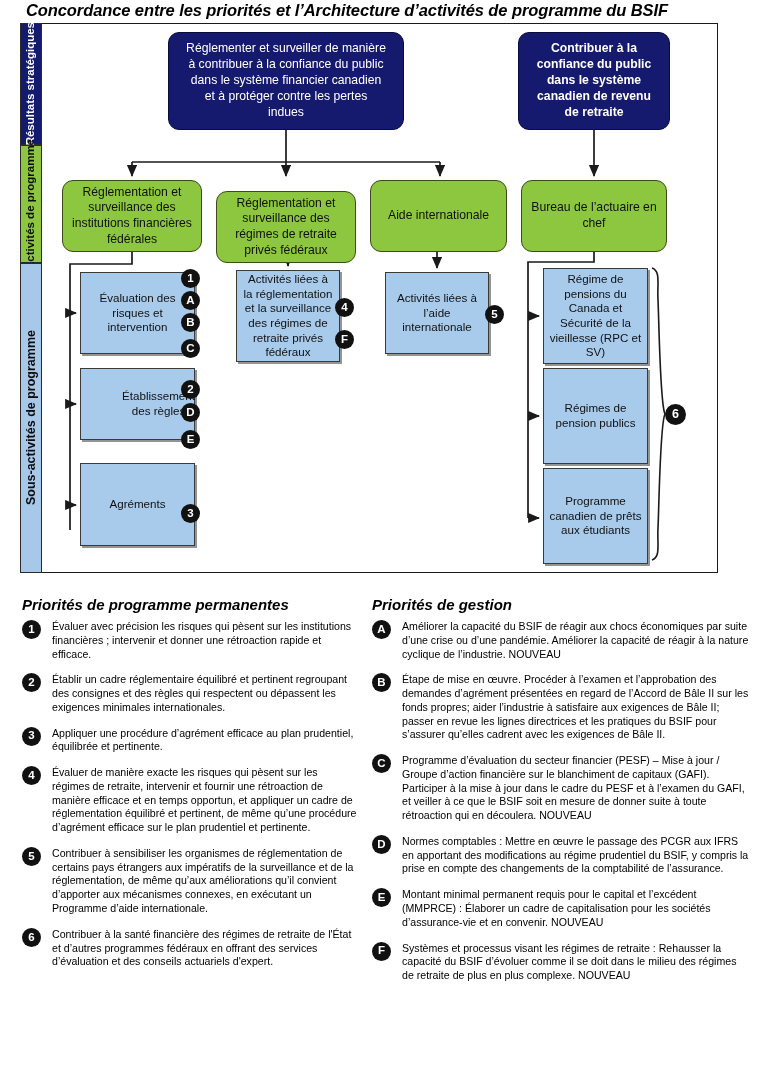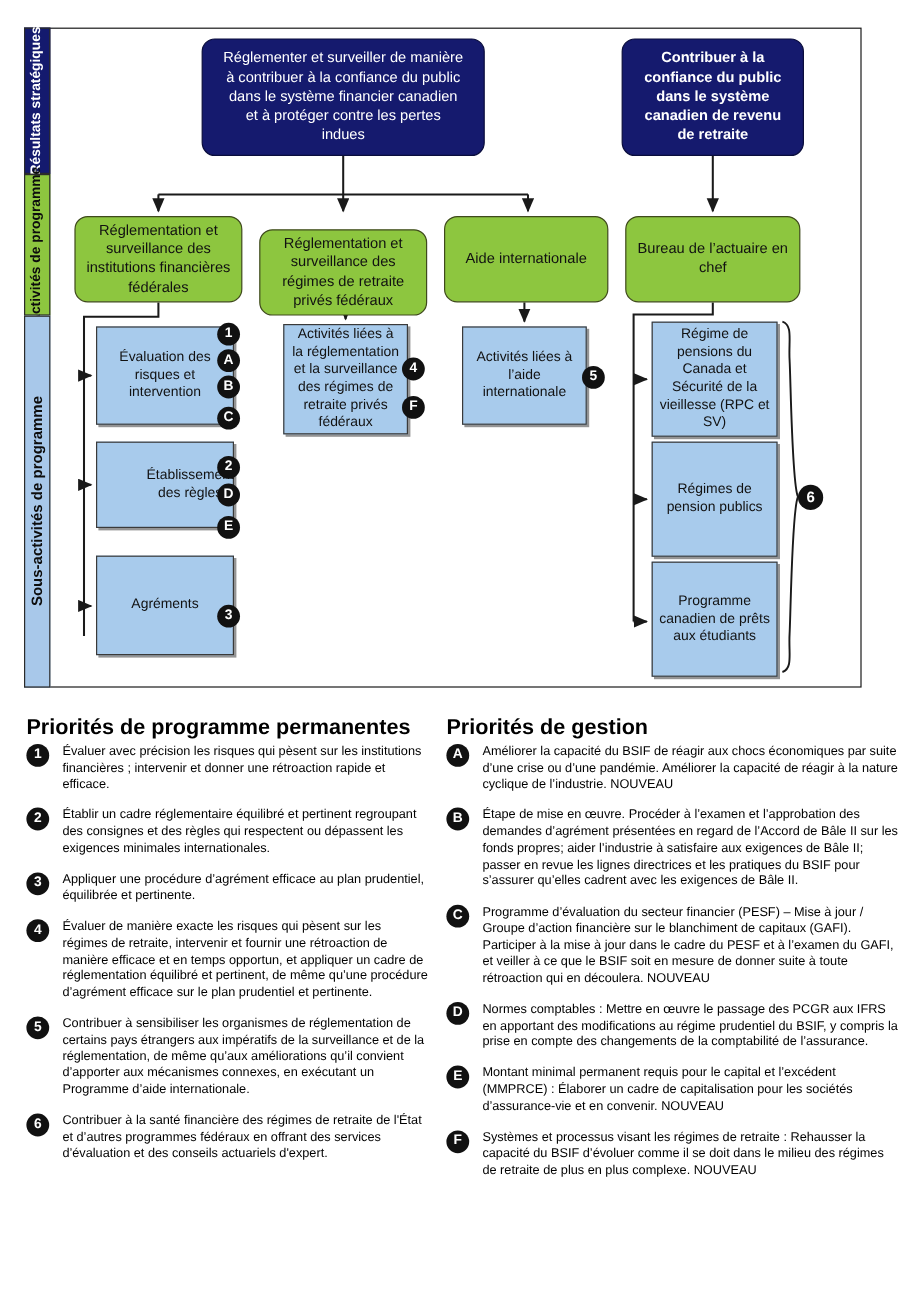--- a/index.html
+++ b/index.html
@@ -83,41 +83,42 @@
     display:flex;align-items:center;justify-content:center;
     font-size:11.5px;font-weight:bold;line-height:1;
   }
   .badge.lg{width:21px;height:21px;font-size:12.5px;}
 
   
   #wires{left:0;top:0;width:760px;height:600px;pointer-events:none;}
 
   
   .legend-head{
-    font-size:18px;font-weight:bold;
+    font-size:15px;font-weight:bold;font-style:italic;
   }
   #lh-left{left:22px;top:596px;}
   #lh-right{left:372px;top:596px;}
 
   .litem{display:flex;align-items:flex-start;}
   .litem .bcell{width:30px;flex:0 0 30px;display:flex;justify-content:flex-start;}
   .litem .ltext{font-size:10.6px;line-height:1.30;}
 
   #legend-left{left:22px;top:620px;width:335px;}
   #legend-right{left:372px;top:620px;width:378px;}
   #legend-left .litem{margin-bottom:12px;}
   #legend-right .litem{margin-bottom:12px;}
   #legend-left .bcell{align-items:center;}
   #legend-right .bcell{align-items:center;}
 </style>
 </head>
 <body>
 
 <div id="stage">
 
+  <div class="abs" id="title">Concordance entre les priorités et l’Architecture d’activités de programme du BSIF</div>
 
   <div class="abs" id="frame"></div>
 
   <div class="abs band" id="band-sr">
     <span>Résultats stratégiques</span>
   </div>
   <div class="abs band" id="band-ap">
     <span>Activités de programme</span>
   </div>
   <div class="abs band" id="band-sa">

